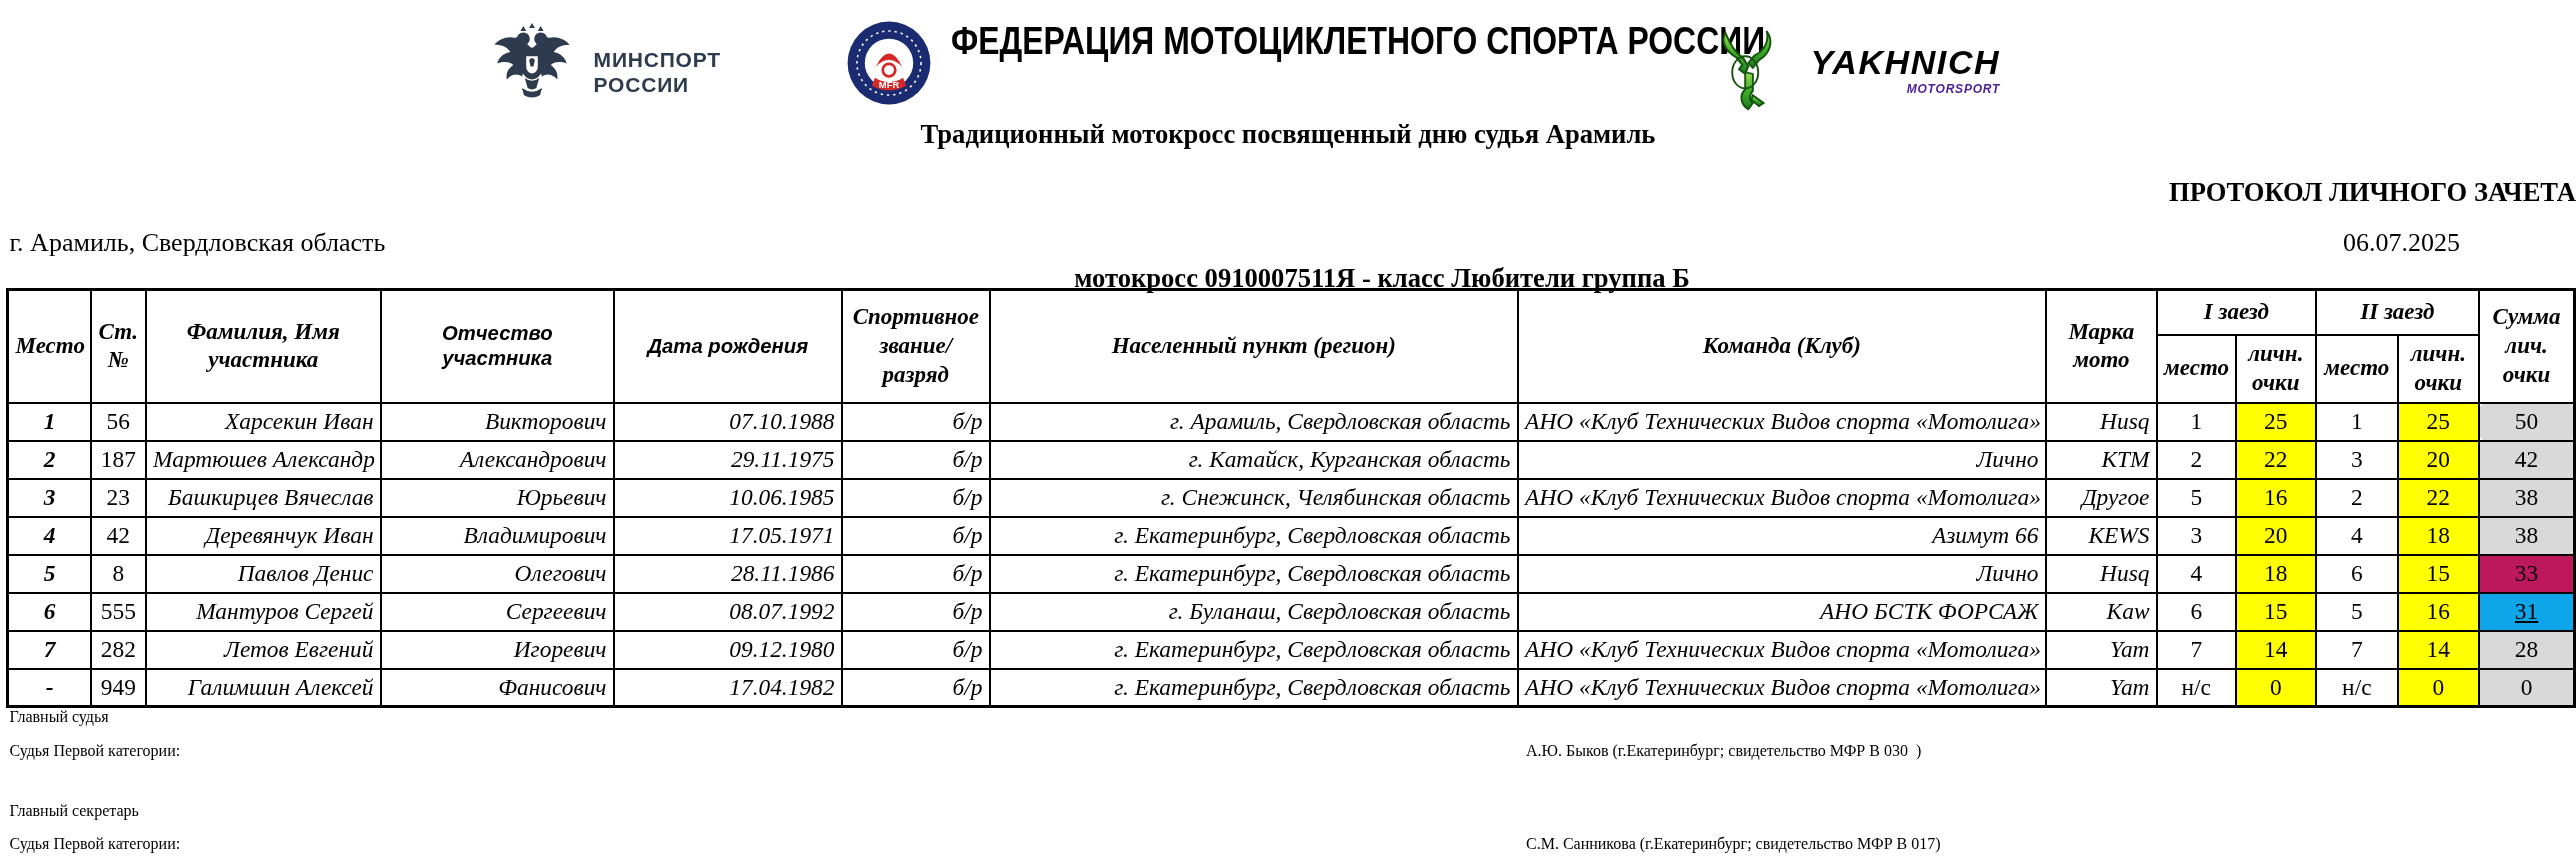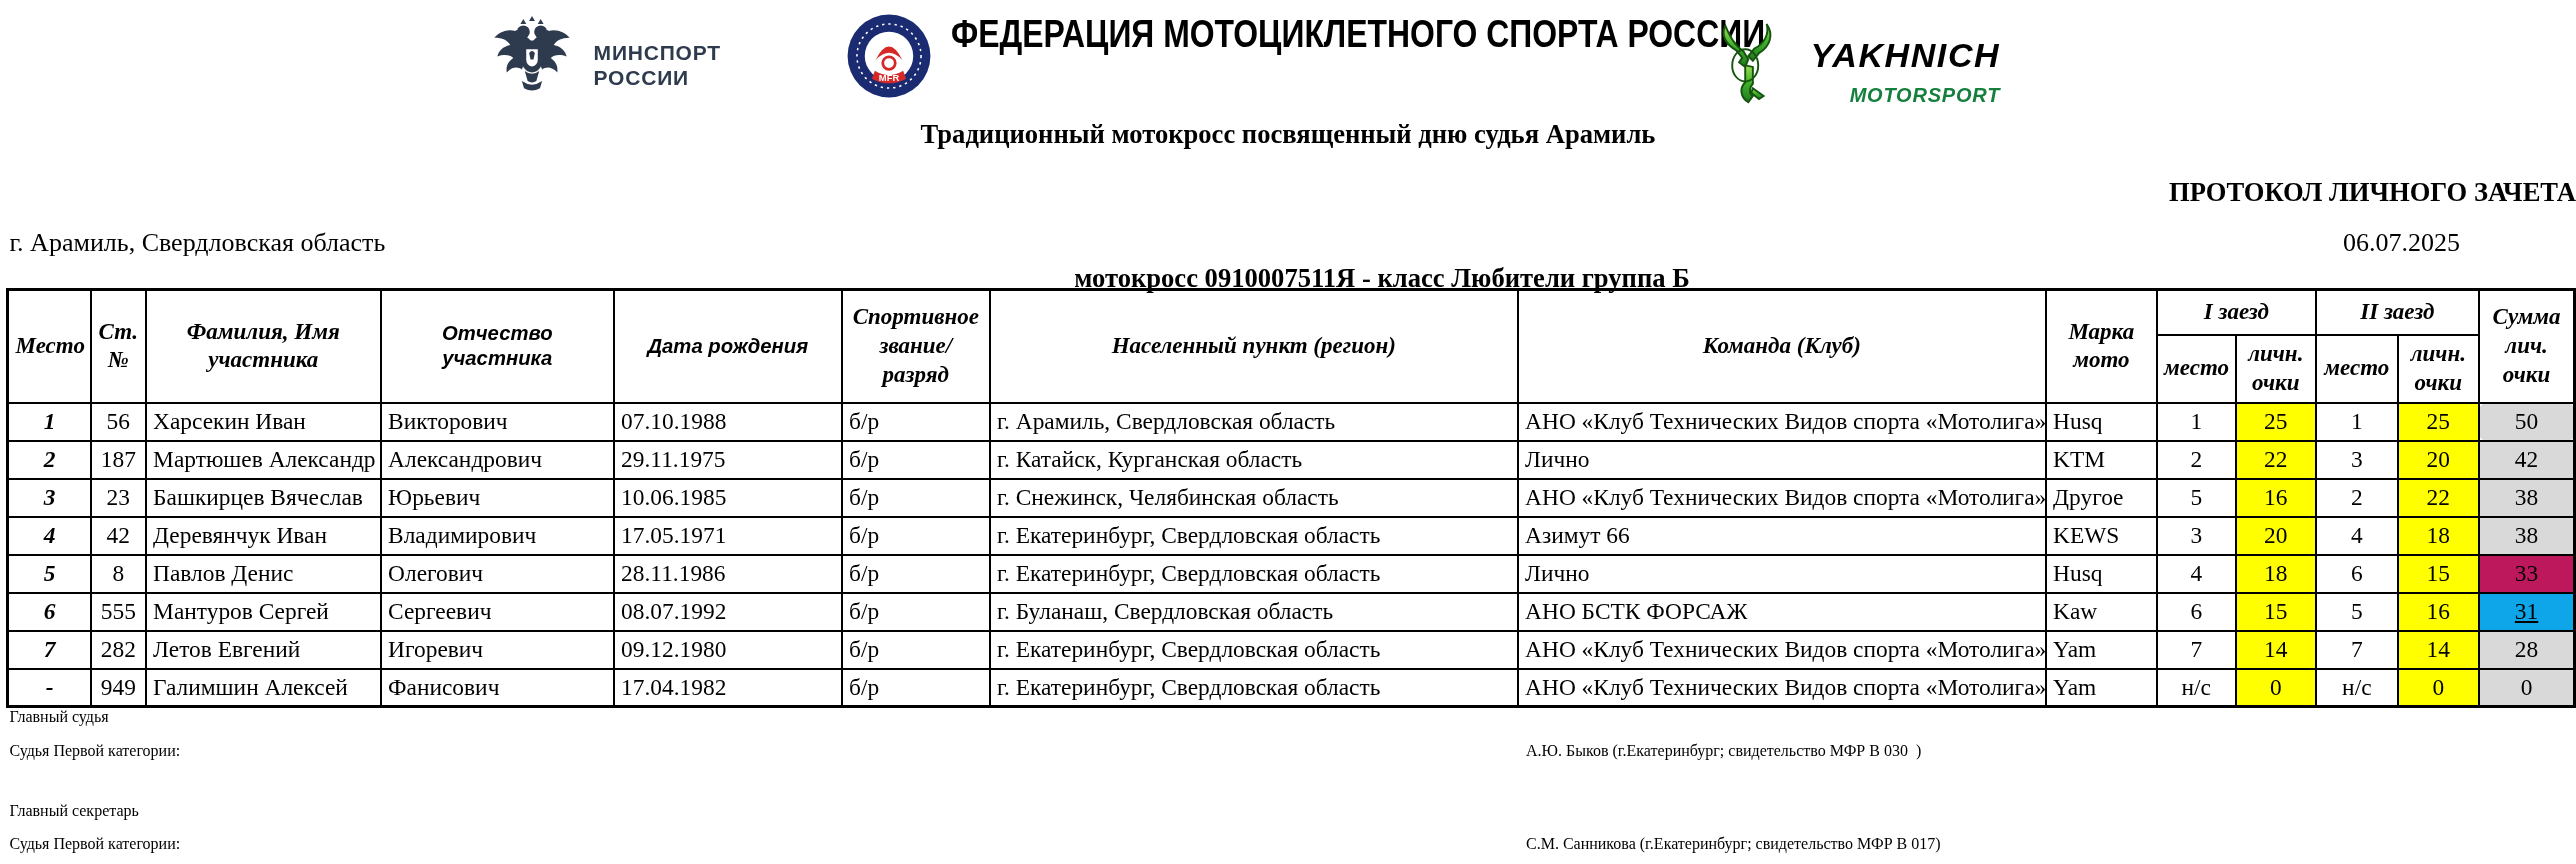--- a/index.html
+++ b/index.html
@@ -4,40 +4,40 @@
 <style>
   html,body { margin:0; padding:0; }
   body {
     width:2576px; height:864px;
     background:#ffffff; color:#000;
     font-family:"Liberation Serif", serif;
     position:relative; overflow:hidden;
   }
 
   
-  .logos { position:absolute; left:0; top:8px; width:100%; height:109px; }
+  .logos { position:absolute; left:0; top:15px; width:100%; height:109px; }
   .minsport { position:absolute; left:486px; top:7.8px; display:flex; align-items:center; gap:15.6px; }
   .minsport-text {
     font-family:"Liberation Sans", sans-serif; font-weight:bold;
     font-size:21px; line-height:1.2; color:#2e3a4e; letter-spacing:0.8px; text-align:left;
   }
   .fmr { position:absolute; left:846px; top:4.7px; display:flex; align-items:flex-start; gap:19px; }
   .fmr-title {
     font-family:"Liberation Sans", sans-serif; font-weight:bold; font-size:38px;
     white-space:nowrap; transform:scaleX(0.84); transform-origin:left center; letter-spacing:0;
   }
   .yakhnich { position:absolute; left:1713px; top:12.5px; display:flex; gap:12.5px; align-items:flex-start; }
   .yk-text { display:flex; flex-direction:column; align-items:flex-end; margin-top:17px; }
   .yk-name {
     font-family:"Liberation Sans", sans-serif; font-weight:bold; font-style:italic;
     font-size:34px; letter-spacing:1.6px; line-height:1;margin-left:16px;
   }
   .yk-sub {
     font-family:"Liberation Sans", sans-serif; font-weight:bold; font-style:italic;
-    font-size:20px; color:#15803d; letter-spacing:0.8px; margin-top:12px;
+    font-size:12px; color:#4c1d95; letter-spacing:0.8px; margin-top:3px;
   }
 
   
   .title-event    { position:absolute; top:119px; left:0; width:100%; text-align:center; font-size:26.6px; font-weight:bold; }
   .title-protocol { position:absolute; top:177px; left:0; width:100%; text-align:right; font-size:26.6px; font-weight:bold; }
   .loc-row { position:absolute; top:228px; left:9.4px; right:116px; display:flex; justify-content:space-between; font-size:26px; }
   .caption { position:absolute; top:263px; left:0; width:100%; text-align:center; font-size:26.6px; font-weight:bold; transform:translateX(94px); }
 
   
   .tbl-wrap { position:absolute; top:288px; left:6.3px; }
@@ -50,21 +50,21 @@
     vertical-align:middle;
   }
   thead th { font-weight:bold; font-style:italic; font-size:23px; text-align:center; line-height:1.25; }
   thead tr.h1 { height:45px; }
   thead tr.h2 { height:68px; }
   thead th.span2 { height:auto; }
   .hd-sans { font-family:"Liberation Sans", sans-serif; font-size:20.3px; }
   tbody tr { height:38px; }
   td.c-place  { text-align:center; font-style:italic; font-weight:bold; }
   td.c-num    { text-align:center; }
-  td.c-left   { text-align:left; white-space:nowrap; }
+  td.c-left   { text-align:right; white-space:nowrap;font-style:italic; }
   td.c-center { text-align:center; }
 
   
   .off { position:absolute; font-size:16px; white-space:pre; }
   .off-role1 { left:9.4px;  top:708px; }
   .off-cat1  { left:9.4px;  top:742px; }
   .off-name1 { left:1526px;top:742px; }
   .off-role2 { left:9.4px;  top:802px; }
   .off-cat2  { left:9.4px;  top:835px; }
   .off-name2 { left:1526px;top:835px; }

